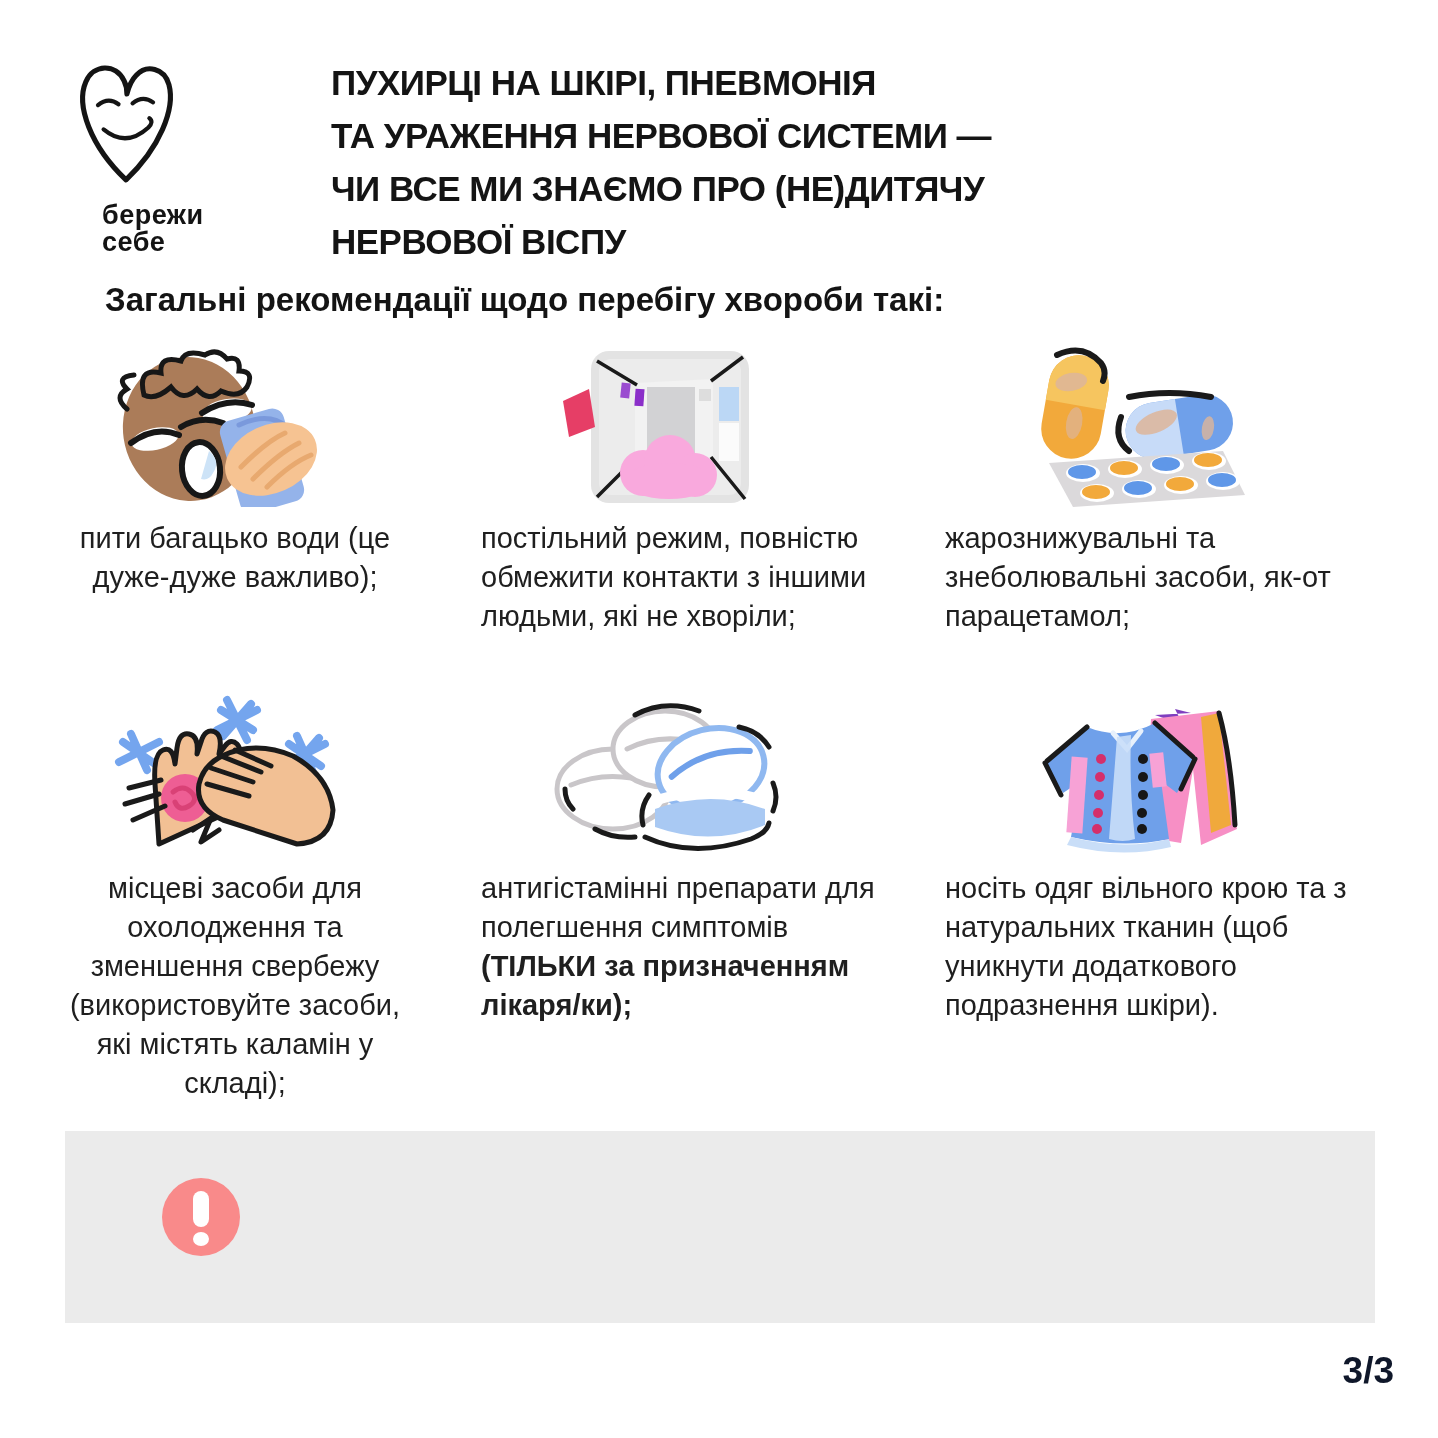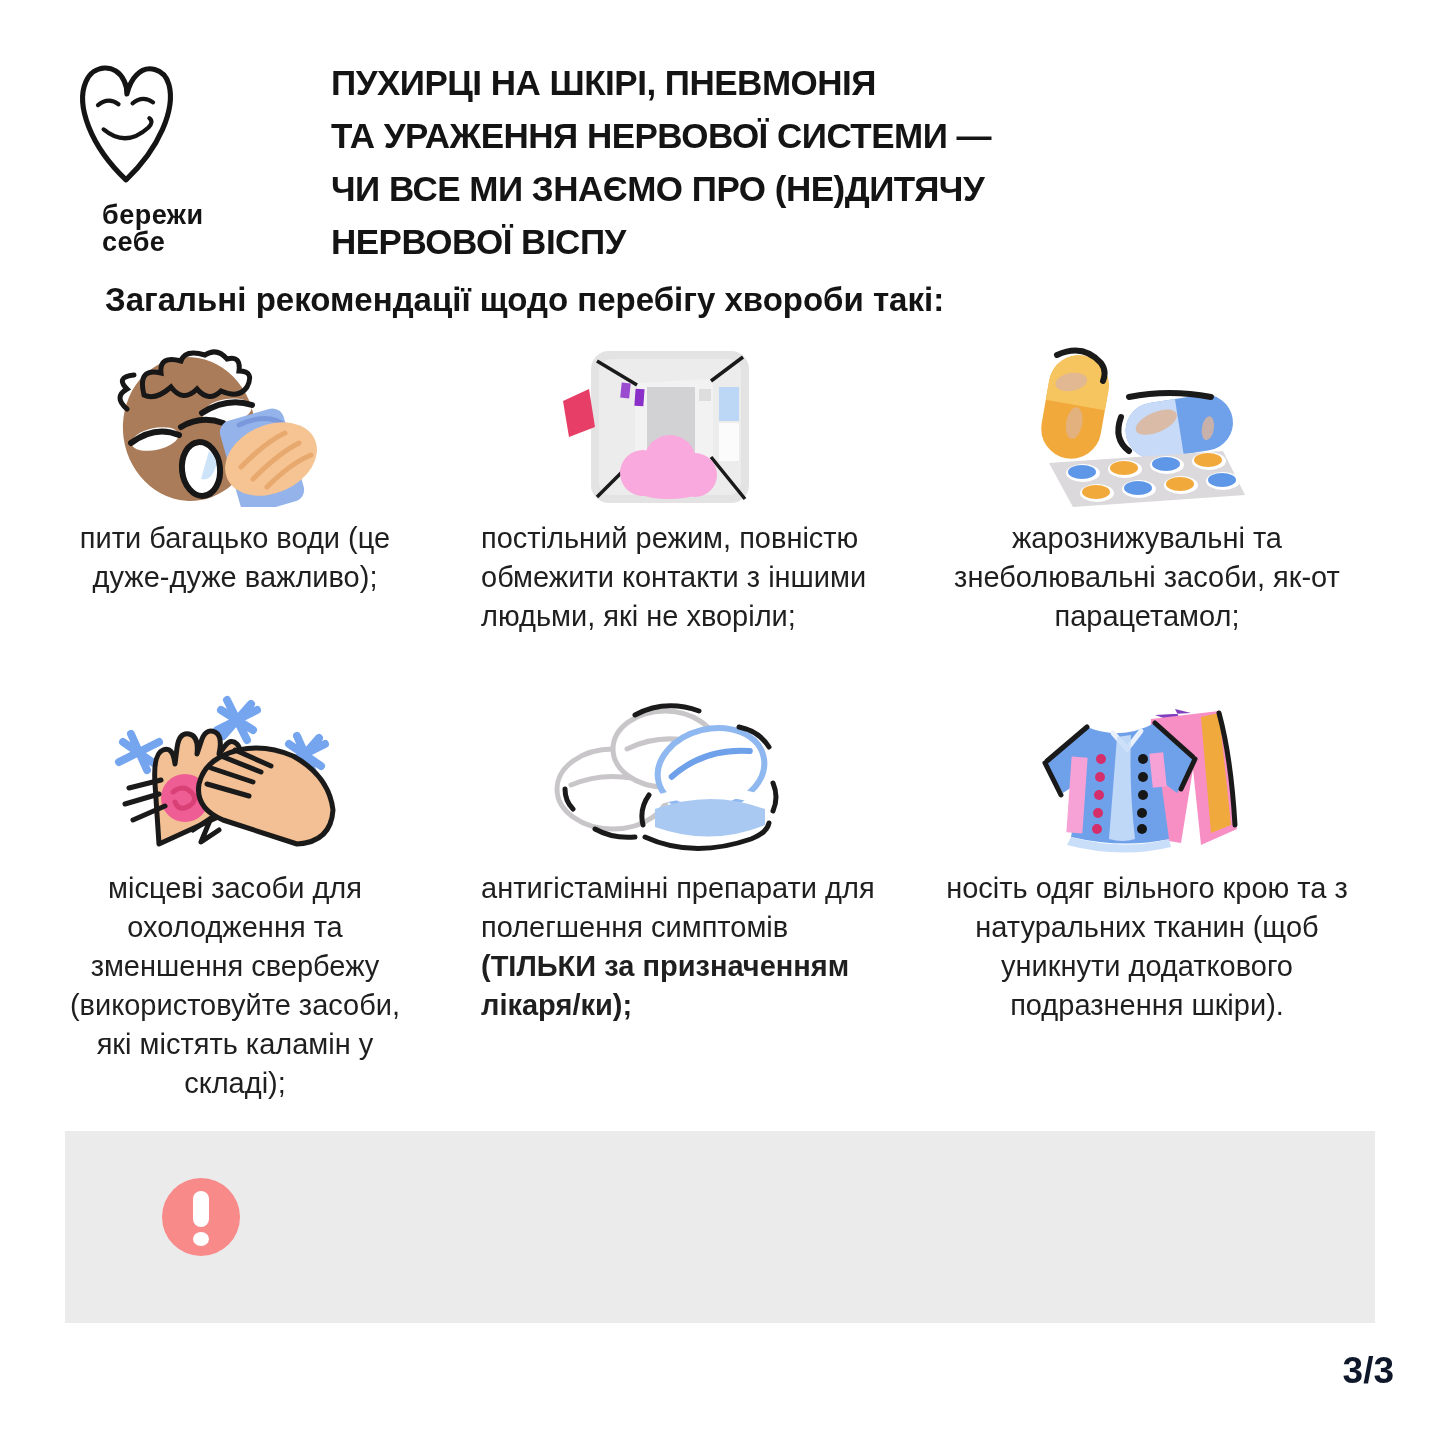--- a/index.html
+++ b/index.html
@@ -18,21 +18,21 @@
   .title { position:absolute; left:331px; top:56px; width:930px;
            font-size:35px; line-height:53px; font-weight:700; letter-spacing:-0.5px; color:#141414; }
   .section-heading { position:absolute; left:65px; top:281px; font-size:33px; font-weight:700; color:#141414;margin-left:40px; }
 
   .grid { position:absolute; left:65px; top:345px; width:1315px;
           display:grid; grid-template-columns:416px 464px 435px; grid-template-rows:350px auto; }
   .card .illus { height:162px; display:flex; align-items:flex-end; }
   .caption { margin-top:12px; font-size:29px; line-height:39px; color:#1f1f1f; }
   .card:nth-child(3n+1) .caption { width:340px;text-align:center; }
   .card:nth-child(3n+2) .caption { width:400px; }
-  .card:nth-child(3n)   .caption { width:404px;text-align:center; }
+  .card:nth-child(3n)   .caption { width:404px; }
   .card:nth-child(3n+1) .illus { padding-left:24px; }
   .card:nth-child(3n+2) .illus { padding-left:62px; }
   .card:nth-child(3n)   .illus { padding-left:60px; }
   .caption b { font-weight:700; }
 
   .warning-box { position:absolute; left:65px; top:1131px; width:1310px; height:192px; background:#ebebeb; }
   .warning-icon { position:absolute; left:97px; top:47px; width:78px; height:78px;
                   border-radius:50%; background:#f98a8a; }
   .warning-icon .bar { position:absolute; left:31px; top:13px; width:16px; height:36px;
                        border-radius:8px; background:#ffffff; }

